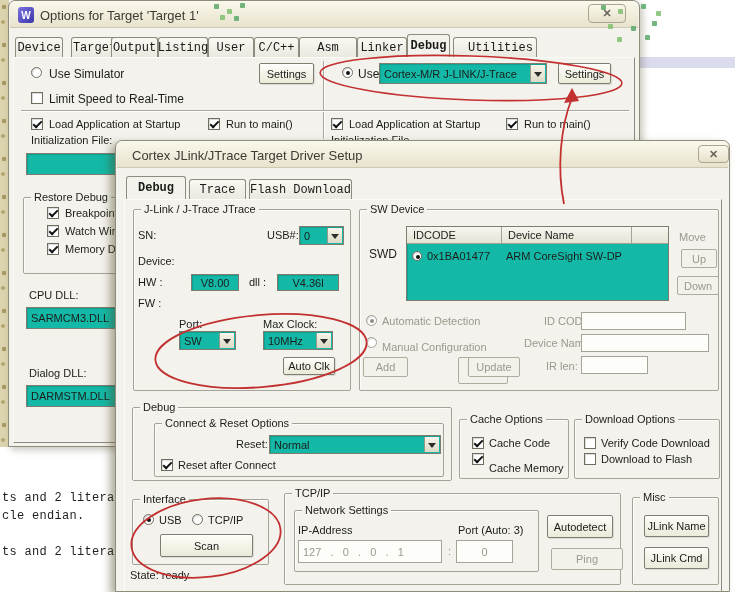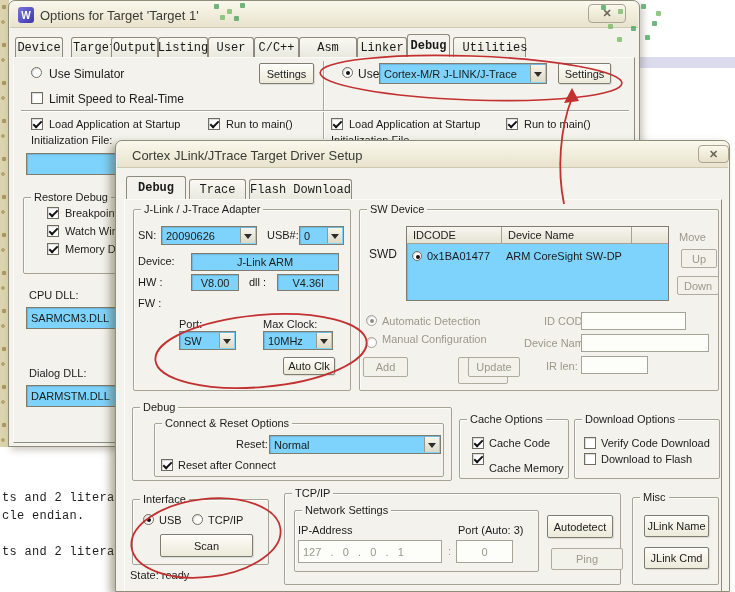--- a/index.html
+++ b/index.html
@@ -7,21 +7,21 @@
   #root { position:relative; width:735px; height:592px; background:#ffffff; overflow:hidden;
           font-family:"Liberation Sans",sans-serif; }
   .abs { position:absolute; }
   .lbl { position:absolute; font:11px "Liberation Sans",sans-serif; color:#1c1c1a; white-space:pre; }
   .lbl.dis { color:#9b998c; }
   .btn { position:absolute; display:flex; align-items:center; justify-content:center;
          font:11px "Liberation Sans",sans-serif; color:#1c1c1a;
          background:linear-gradient(#fdfcf8,#ecead9); border:1px solid #7f7d70; border-radius:2px;
          box-shadow:inset 0 1px 0 rgba(255,255,255,.9),1px 1px 1px rgba(0,0,0,.10); cursor:default; }
   .btn.dis { color:#9b998c; border-color:#aeac9f; background:#f3f2ea; box-shadow:none; }
-  .field { position:absolute; background:#7dd3fc; border:1px solid #7f7d70;
+  .field { position:absolute; background:#14b8a6; border:1px solid #7f7d70;
            box-shadow:inset 1px 1px 1px rgba(0,0,0,.14);
            font:11px "Liberation Sans",sans-serif; color:#1c1c1a;
            display:flex; align-items:center; padding:0 4px; white-space:pre; overflow:hidden; }
   .field.center { justify-content:center; }
   .field.dis { color:#9b998c; border-color:#a6a496; box-shadow:none; background:#fdfdf9; }
   .combo { padding-right:17px; }
   .combo .arrow { position:absolute; right:1px; top:1px; bottom:1px; width:15px;
                   background:linear-gradient(#f7f5eb,#dcd9c6); border-left:1px solid #9a9889;
                   display:flex; align-items:center; justify-content:center; }
   .combo .arrow::after { content:""; border:4px solid transparent; border-top:5px solid #2c2c2a; margin-top:5px; }
@@ -108,21 +108,21 @@
         </div>
       <div class="tab" style="left:290px;width:58px;">
           <span>Asm</span>
         </div>
       <div class="tab" style="left:348px;width:50px;">
           <span>Linker</span>
         </div>
       <div class="tab active" style="left:398px;width:43px;">
           <span>Debug</span>
         </div>
-      <div class="tab" style="left:444px;width:73px;padding-left:11px;">
+      <div class="tab" style="left:444px;width:84px;padding-left:11px;">
           <span>Utilities</span>
         </div>
     </div>
 
     <div class="radio" style="left:22px;top:66px;"></div>
     <div class="lbl" style="left:40px;top:66px;font-size:12px;">Use Simulator</div>
     <div class="btn" style="left:250px;top:62px;width:55px;height:21px;">Settings</div>
 
     <div class="vsep" style="left:314px;top:60px;height:78px;"></div>
 
@@ -196,34 +196,29 @@
         </div>
       <div class="tab" style="left:73px;width:57px;">
           <span>Trace</span>
         </div>
       <div class="tab" style="left:133px;width:103px;">
           <span>Flash Download</span>
         </div>
     </div>
 
     <div class="group" style="left:17px;top:68px;width:218px;height:182px;">
-      <div class="glabel">J-Link / J-Trace Adapter</div>
+      <div class="glabel">J-Link / J-Trace JTrace</div>
     </div>
     <div class="lbl" style="left:22px;top:88px;">SN:</div>
-    <div class="field combo" style="left:45px;top:85px;width:96px;height:19px;">
-      <span>20090626</span>
-      <span class="arrow"></span>
-    </div>
     <div class="lbl" style="left:151px;top:88px;">USB#:</div>
     <div class="field combo" style="left:183px;top:85px;width:45px;height:19px;">
       <span>0</span>
       <span class="arrow"></span>
     </div>
     <div class="lbl" style="left:22px;top:114px;">Device:</div>
-    <div class="field center" style="left:75px;top:112px;width:148px;height:18px;">J-Link ARM</div>
     <div class="lbl" style="left:22px;top:135px;">HW :</div>
     <div class="field center" style="left:75px;top:133px;width:48px;height:17px;">V8.00</div>
     <div class="lbl" style="left:133px;top:135px;">dll :</div>
     <div class="field center" style="left:161px;top:133px;width:62px;height:17px;">V4.36l</div>
     <div class="lbl" style="left:22px;top:156px;">FW :</div>
     <div class="lbl" style="left:63px;top:177px;">Port:</div>
     <div class="lbl" style="left:147px;top:177px;">Max Clock:</div>
     <div class="field combo" style="left:63px;top:190px;width:57px;height:19px;">
       <span>SW</span>
       <span class="arrow"></span>
@@ -245,21 +240,21 @@
     </div>
     <div class="radio on" style="left:296px;top:110px;width:10px;height:10px;"></div>
     <div class="lbl" style="left:311px;top:109px;">0x1BA01477</div>
     <div class="lbl" style="left:390px;top:109px;">ARM CoreSight SW-DP</div>
     <div class="lbl dis" style="left:563px;top:90px;">Move</div>
     <div class="btn dis" style="left:565px;top:108px;width:36px;height:19px;">Up</div>
     <div class="btn dis" style="left:561px;top:135px;width:42px;height:19px;">Down</div>
     <div class="radio dis on" style="left:250px;top:174px;"></div>
     <div class="lbl dis" style="left:266px;top:174px;">Automatic Detection</div>
     <div class="radio dis" style="left:250px;top:196px;"></div>
-    <div class="lbl dis" style="left:266px;top:192px;text-align:right;">Manual Configuration</div>
+    <div class="lbl dis" style="left:266px;top:200px;text-align:right;">Manual Configuration</div>
     <div class="lbl dis" style="left:428px;top:174px;">ID CODE:</div>
     <div class="field dis" style="left:465px;top:171px;width:105px;height:18px;"></div>
     <div class="lbl dis" style="left:408px;top:196px;">Device Name:</div>
     <div class="field dis" style="left:465px;top:193px;width:128px;height:18px;"></div>
     <div class="btn dis" style="left:247px;top:216px;width:45px;height:20px;">Add</div>
     <div class="btn dis" style="left:297px;top:216px;width:50px;height:27px;margin-left:45px;">Delete</div>
     <div class="btn dis" style="left:352px;top:216px;width:52px;height:20px;">Update</div>
     <div class="lbl dis" style="left:430px;top:219px;">IR len:</div>
     <div class="field dis" style="left:465px;top:215px;width:67px;height:18px;"></div>
 

